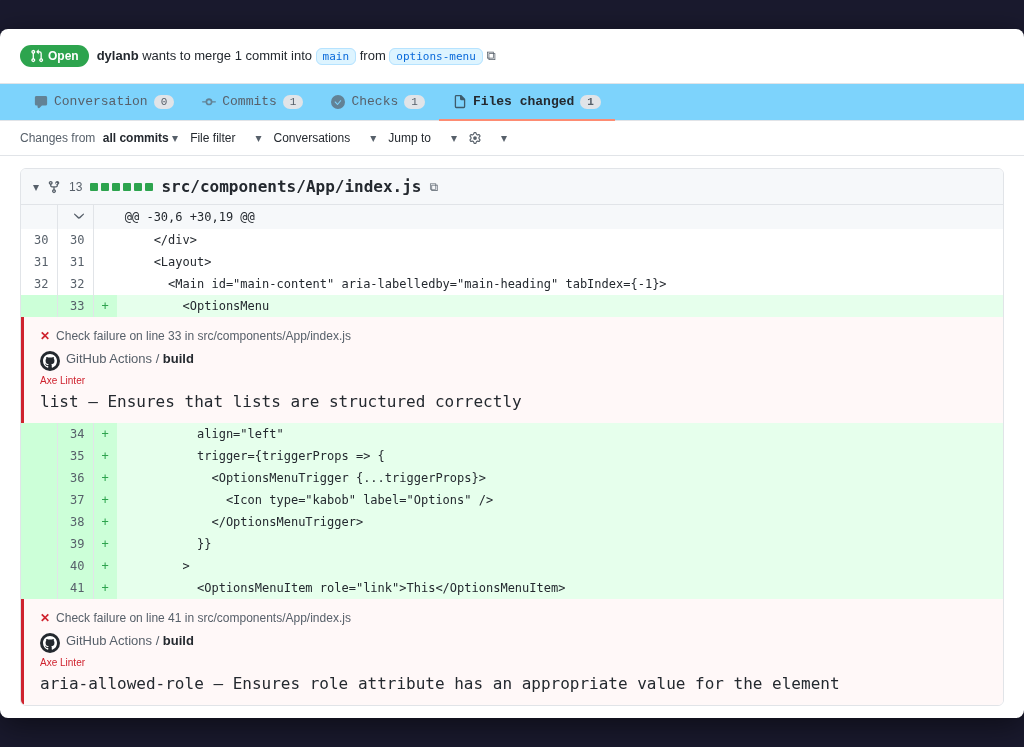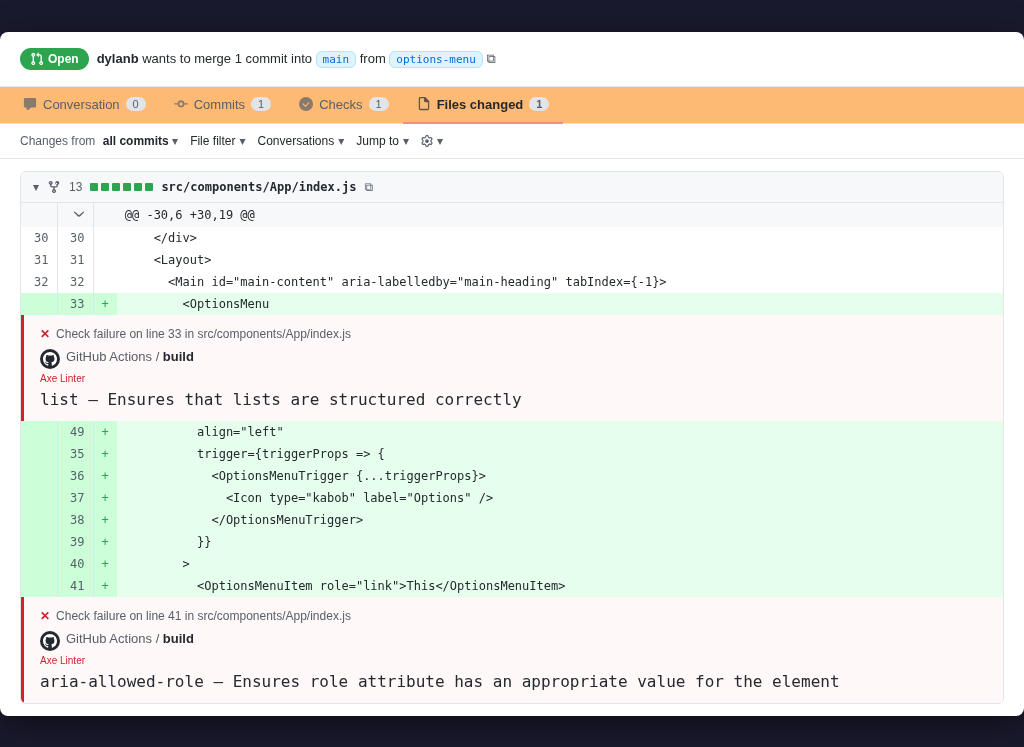--- a/index.html
+++ b/index.html
@@ -52,22 +52,23 @@
       border-radius: 6px;
       padding: 1px 6px;
       font-size: 11px;
       font-family: 'SFMono-Regular', Consolas, monospace;
     }
     .copy-icon { color: #57606a; cursor: pointer; }
     
     .tabs {
       display: flex;
       border-bottom: 1px solid #e1e4e8;
-      padding: 0 9px;
-      background: #fdba74;
+      padding: 0 20px;
+      background: #7dd3fc;
+      font-family: Liberation Mono, monospace;
     }
     .tab {
       display: flex;
       align-items: center;
       gap: 6px;
       padding: 10px 14px;
       font-size: 13px;
       color: #57606a;
       cursor: pointer;
       border-bottom: 2px solid transparent;
@@ -93,21 +94,21 @@
       align-items: center;
       gap: 12px;
       padding: 10px 20px;
       border-bottom: 1px solid #e1e4e8;
       font-size: 12px;
       color: #57606a;
     }
     .toolbar-item {
       display: flex;
       align-items: center;
-      gap: 4px;
+      gap: 20px;
       cursor: pointer;
       color: #24292f;
     }
     .toolbar-item svg { width: 12px; height: 12px; }
     
     .diff-file {
       border: 1px solid #e1e4e8;
       border-radius: 6px;
       margin: 12px 20px;
       overflow: hidden;
@@ -129,21 +130,21 @@
       align-items: center;
     }
     .diff-block {
       width: 8px;
       height: 8px;
       border-radius: 1px;
     }
     .diff-block.green { background: #2da44e; }
     .diff-file-path {
       font-family: 'SFMono-Regular', Consolas, monospace;
-      font-size: 12px;
+      font-size: 16px;
       color: #24292f;
       font-weight: 600;
     }
     
     .diff-table { width: 100%; border-collapse: collapse; font-family: 'SFMono-Regular', Consolas, monospace; font-size: 12px; }
     .diff-table tr { line-height: 20px; }
     .diff-table td { padding: 1px 8px; vertical-align: top; }
     .line-num { color: #57606a; text-align: right; min-width: 36px; user-select: none; border-right: 1px solid #e1e4e8; padding-right: 8px; }
     .line-marker { min-width: 16px; color: #57606a; padding: 1px 4px; }
     .line-content { white-space: pre; color: #24292f; width: 100%; }
@@ -351,21 +352,21 @@
         </span>
       </div>
       <div class="check-linter-name">Axe Linter</div>
       <div class="check-message">list – Ensures that lists are structured correctly</div>
     </div>
 
     <table class="diff-table">
       <tbody>
         <tr class="line-added">
           <td class="line-num"></td>
-          <td class="line-num">49</td>
+          <td class="line-num">34</td>
           <td class="line-marker">+</td>
           <td class="line-content">          align="left"</td>
         </tr>
         <tr class="line-added">
           <td class="line-num"></td>
           <td class="line-num">35</td>
           <td class="line-marker">+</td>
           <td class="line-content">          trigger={triggerProps =&gt; {</td>
         </tr>
         <tr class="line-added">

